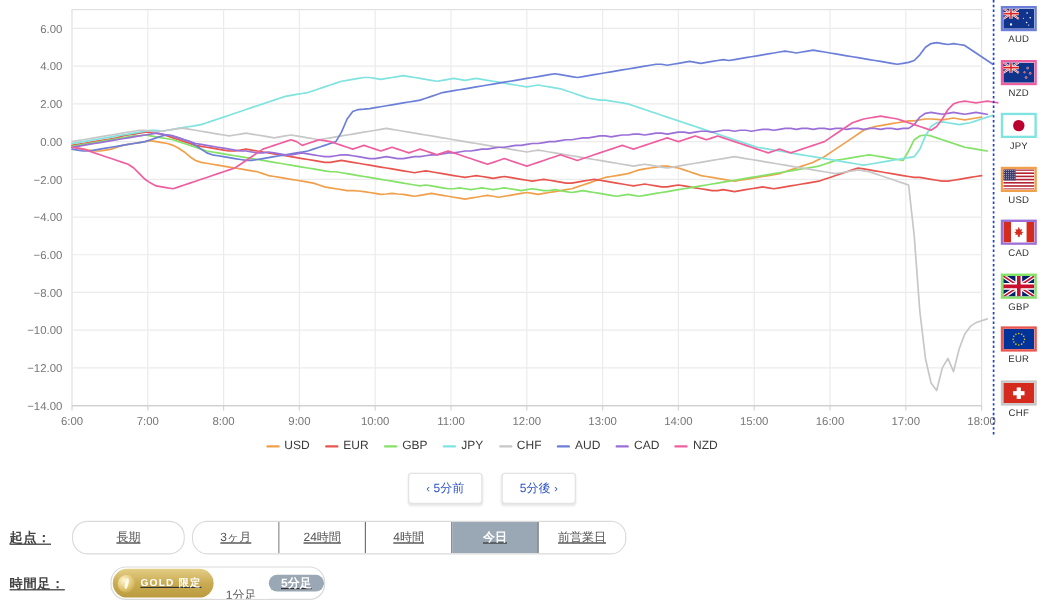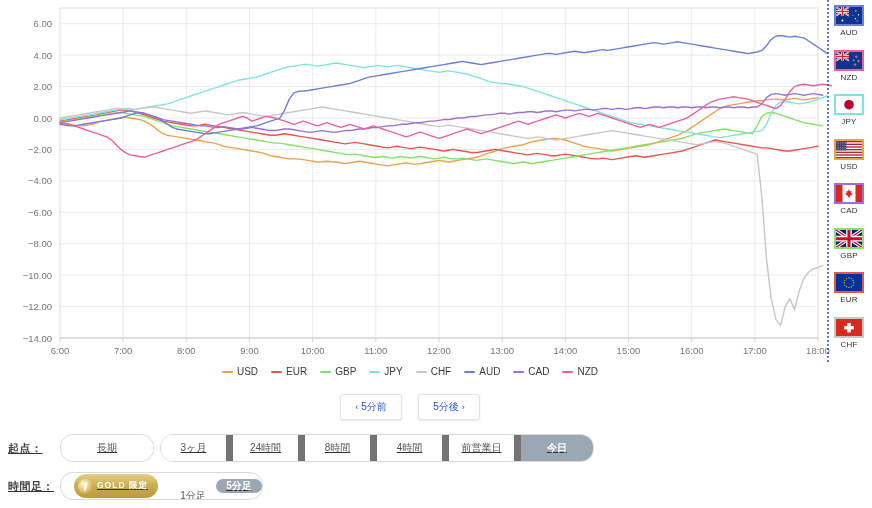--- a/index.html
+++ b/index.html
@@ -123,21 +123,21 @@
 
   
   .ctrl-row {
     position: absolute;
     left: 8px;
     display: flex;
     align-items: center;
     text-decoration: underline;
   }
   #row-kiten { top: 434px; }
-  #row-jikan { top: 472px; }
+  #row-jikan { top: 472px; gap: 32px; }
   .ctrl-label {
     font-size: 11px;
     font-weight: bold;
     color: #444;
     width: 52px;
     letter-spacing: 0.5px;
   }
   .pill-group {
     display: flex;
     align-items: stretch;
@@ -149,21 +149,21 @@
   }
   .pill-group.detached { margin-right: 6px; }
   .pill {
     min-width: 72px;
     padding: 0 8px;
     display: flex;
     align-items: center;
     justify-content: center;
     font-size: 10px;
     color: #555;
-    border-right: 7px solid #737373;
+    border-right: 1px solid #737373;
     background: #fff;
     cursor: pointer;
     box-sizing: border-box;
   }
   .pill:last-child { border-right: none; }
   .pill.active {
     background: #9aa7b4;
     color: #ffffff;
     font-weight: bold;
   }
@@ -174,21 +174,21 @@
     align-items: center;
     gap: 4px;
     padding: 0 10px 0 4px;
     background: linear-gradient(180deg,#e4cf87 0%, #c9ab52 50%, #bb9b3e 100%);
     color: #ffffff;
     font-size: 8.5px;
     font-weight: bold;
     letter-spacing: 1px;
     border-radius: 13px;
     height: 24px;
-    margin: 12px;
+    margin: 0px;
     cursor: pointer;
   }
   .gold-coin {
     width: 15px; height: 15px; border-radius: 50%;
     background: radial-gradient(circle at 35% 30%, #fff6d0, #d8bb62 60%, #a98c2e);
     display: inline-block;
     position: relative;
     flex: 0 0 auto;
   }
   .gold-coin::after {
@@ -478,24 +478,23 @@
 </div>
 
 <div class="ctrl-row" id="row-kiten">
   <div class="ctrl-label">起点：</div>
   <div class="pill-group detached">
     <div class="pill single">長期</div>
   </div>
   <div class="pill-group" id="origin-options">
       <div class="pill">3ヶ月</div>
       <div class="pill">24時間</div>
-      <div class="pill">8時間</div>
       <div class="pill">4時間</div>
+      <div class="pill active">今日</div>
       <div class="pill">前営業日</div>
-      <div class="pill active">今日</div>
     </div>
 </div>
 
 <div class="ctrl-row" id="row-jikan">
   <div class="ctrl-label">時間足：</div>
   <div class="pill-group gold-wrap" id="timeframe-options">
     <div class="gold-badge">
       <span class="gold-coin"></span>
       <span>GOLD 限定</span>
     </div>

